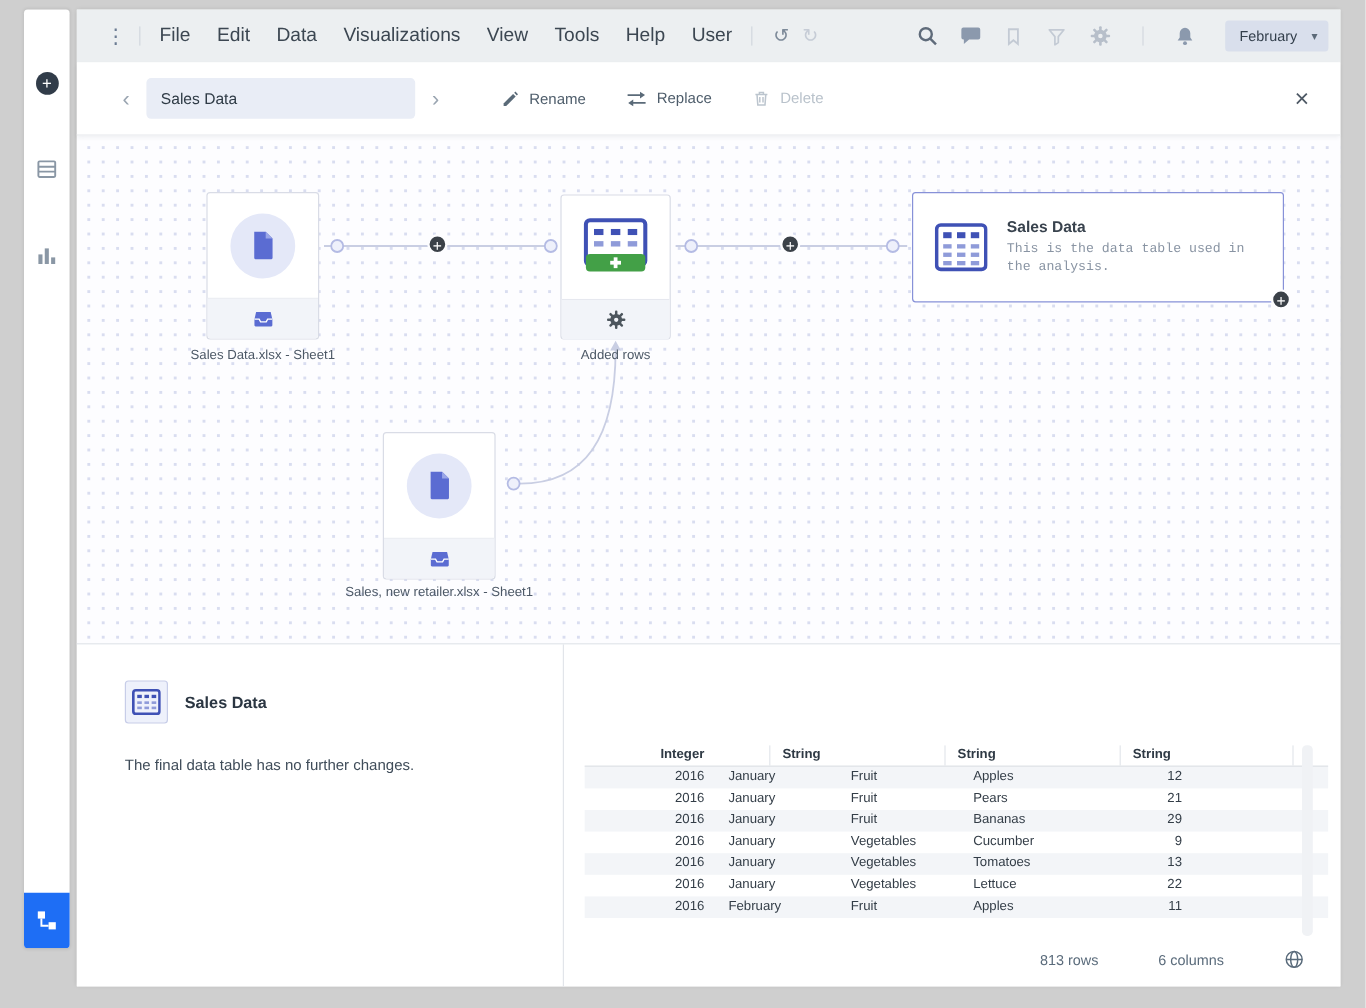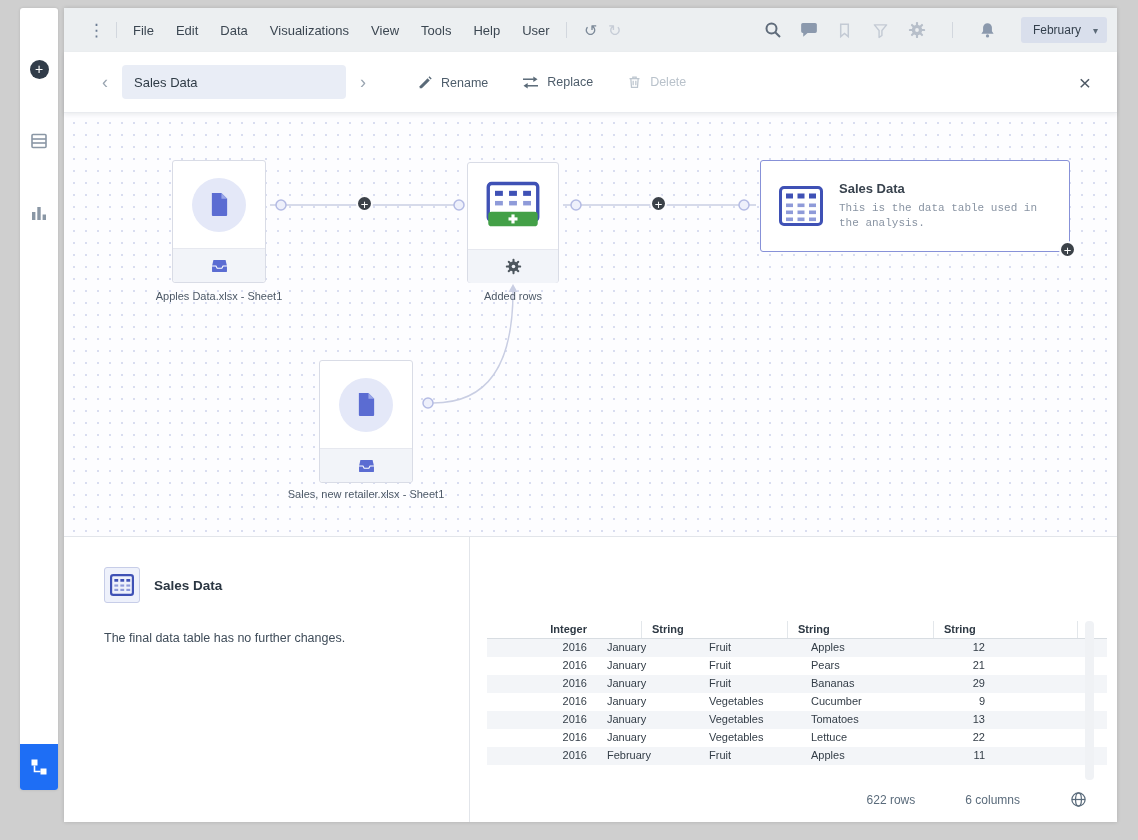--- a/index.html
+++ b/index.html
@@ -17,21 +17,21 @@
   .sb-ic { width:20px; height:20px; display:flex; align-items:center; justify-content:center; cursor:pointer; }
   .sb-tile { position:absolute; bottom:0; left:0; width:38px; height:46px; background:#1e6ef5;
     border-radius:0 0 3px 3px; display:flex; align-items:center; justify-content:center; cursor:pointer; }
   
   .window { position:absolute; left:64px; top:8px; width:1053px; height:814px;
     background:#fff; box-shadow:0 0 4px rgba(0,0,0,.15); }
   
   .toolbar { height:44px; background:#eceff1; display:flex; align-items:center; padding:0 10px 0 24px; }
   .kebab { font-size:17px; color:#6b7c93; width:16px; text-align:center; cursor:pointer; }
   .sep { width:1px; height:16px; background:#d2d7de; margin:0 12px; }
-  .menubar { display:flex; gap:22px; margin:0 4px; font-size:13px; color:#3c4752; }
+  .menubar { display:flex; gap:22px; margin:0 4px; font-size:16px; color:#3c4752; }
   .menu-item { cursor:pointer; }
   .tool-glyph { font-size:16px; width:24px; text-align:center; cursor:pointer; color:#7d8a99; }
   .tool-glyph.disabled { color:#c6ccd6; }
   .spacer { flex:1; }
   .icon-btn { width:26px; height:26px; display:flex; align-items:center; justify-content:center; cursor:pointer; }
   .right-icons { display:flex; align-items:center; gap:10px; }
   .editing-dd { margin-left:10px; height:26px; padding:0 9px 0 12px; display:flex; align-items:center;
     gap:12px; background:#d9dfec; border-radius:3px; font-size:12px; color:#333f4c; cursor:pointer; }
   .caret { font-size:10px; color:#5c6a78; }
   
@@ -265,21 +265,21 @@
           </svg>
         </div>
       </div>
       <div class="card-strip">
         <svg width="17" height="14" viewBox="0 0 18 15">
           <path d="M2.5 1 h13 l1.5 6.5 V13 a1 1 0 0 1 -1 1 H2 a1 1 0 0 1 -1 -1 V7.5 z" fill="#5b6cd2"></path>
           <path d="M1 7.5 h4.2 l1.3 2.4 h5 l1.3 -2.4 H17" fill="none" stroke="#fff" stroke-width="1.2"></path>
         </svg>
       </div>
     </div>
-    <div class="node-label" style="left:35px; top:177px; width:240px;">Apples Data.xlsx - Sheet1</div>
+    <div class="node-label" style="left:35px; top:177px; width:240px;">Sales Data.xlsx - Sheet1</div>
 
     <div class="card transform-card" style="left:403px; top:49px;">
       <div class="tf-top">
         <svg width="54" height="50" viewBox="0 0 48 44">
           <rect x="2" y="2" width="44" height="33" rx="3" fill="#fff" stroke="#3f51b5" stroke-width="3"></rect>
           <rect x="8" y="8.5" width="7" height="4.5" fill="#3f51b5"></rect>
           <rect x="20.5" y="8.5" width="7" height="4.5" fill="#3f51b5"></rect>
           <rect x="33" y="8.5" width="7" height="4.5" fill="#3f51b5"></rect>
           <rect x="8" y="17.5" width="7" height="4" fill="#8f9bd9"></rect>
           <rect x="20.5" y="17.5" width="7" height="4" fill="#8f9bd9"></rect>
@@ -438,21 +438,21 @@
               <div class="cell c1">February</div>
               <div class="cell c2">Fruit</div>
               <div class="cell c3">Apples</div>
               <div class="cell c4">11</div>
               <div class="cell c5"></div>
             </div>
           </div>
       </div>
       <div class="vscroll"></div>
       <div class="pfooter">
-        <span>622 rows</span>
+        <span>813 rows</span>
         <span>6 columns</span>
         <svg width="17" height="17" viewBox="0 0 18 18">
           <g fill="none" stroke="#5a6b7b" stroke-width="1.3">
             <circle cx="9" cy="9" r="7"></circle>
             <ellipse cx="9" cy="9" rx="3.1" ry="7"></ellipse>
             <line x1="2" y1="9" x2="16" y2="9"></line>
           </g>
         </svg>
       </div>
     </div>

